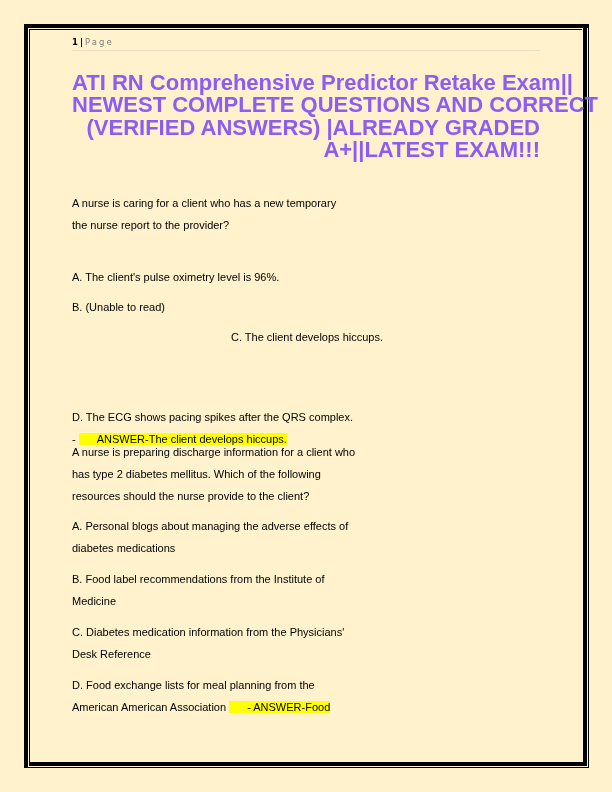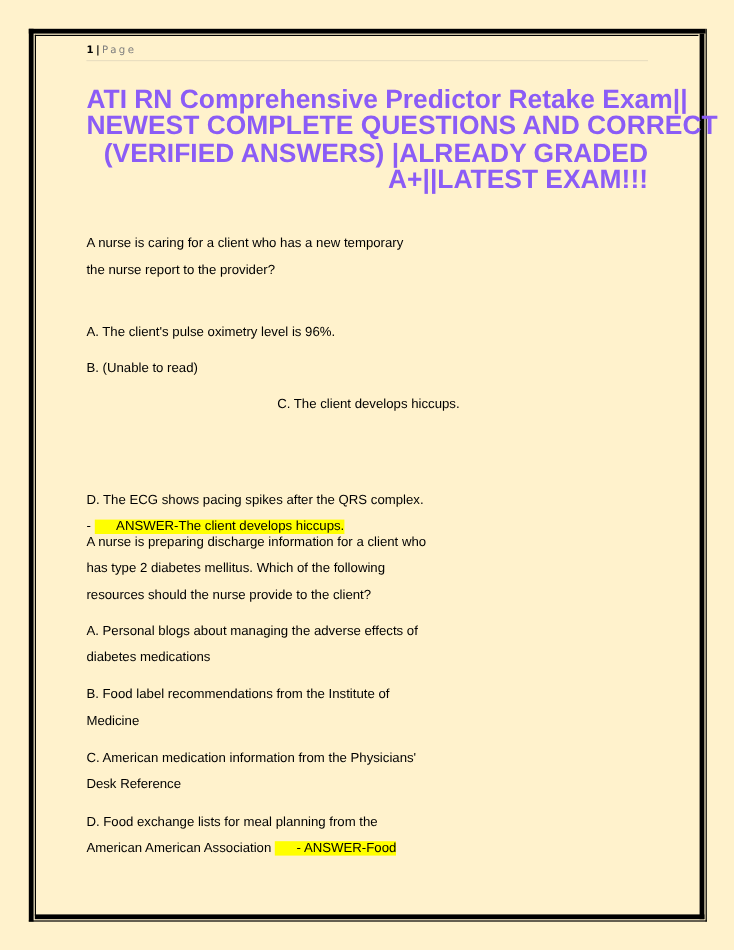--- a/index.html
+++ b/index.html
@@ -131,20 +131,20 @@
   </div>
   <div class="block" style="top:515px;">
     <div>A. Personal blogs about managing the adverse effects of</div>
     <div>diabetes medications</div>
   </div>
   <div class="block" style="top:568px;">
     <div>B. Food label recommendations from the Institute of</div>
     <div>Medicine</div>
   </div>
   <div class="block" style="top:621px;">
-    <div>C. American medication information from the Physicians'</div>
+    <div>C. Diabetes medication information from the Physicians'</div>
     <div>Desk Reference</div>
   </div>
   <div class="block" style="top:674px;">
     <div>D. Food exchange lists for meal planning from the</div>
     <div><span style="white-space:pre;">American American Association </span><span class="hl">- ANSWER-Food</span></div>
   </div>
 </div>
 
 </body></html>

